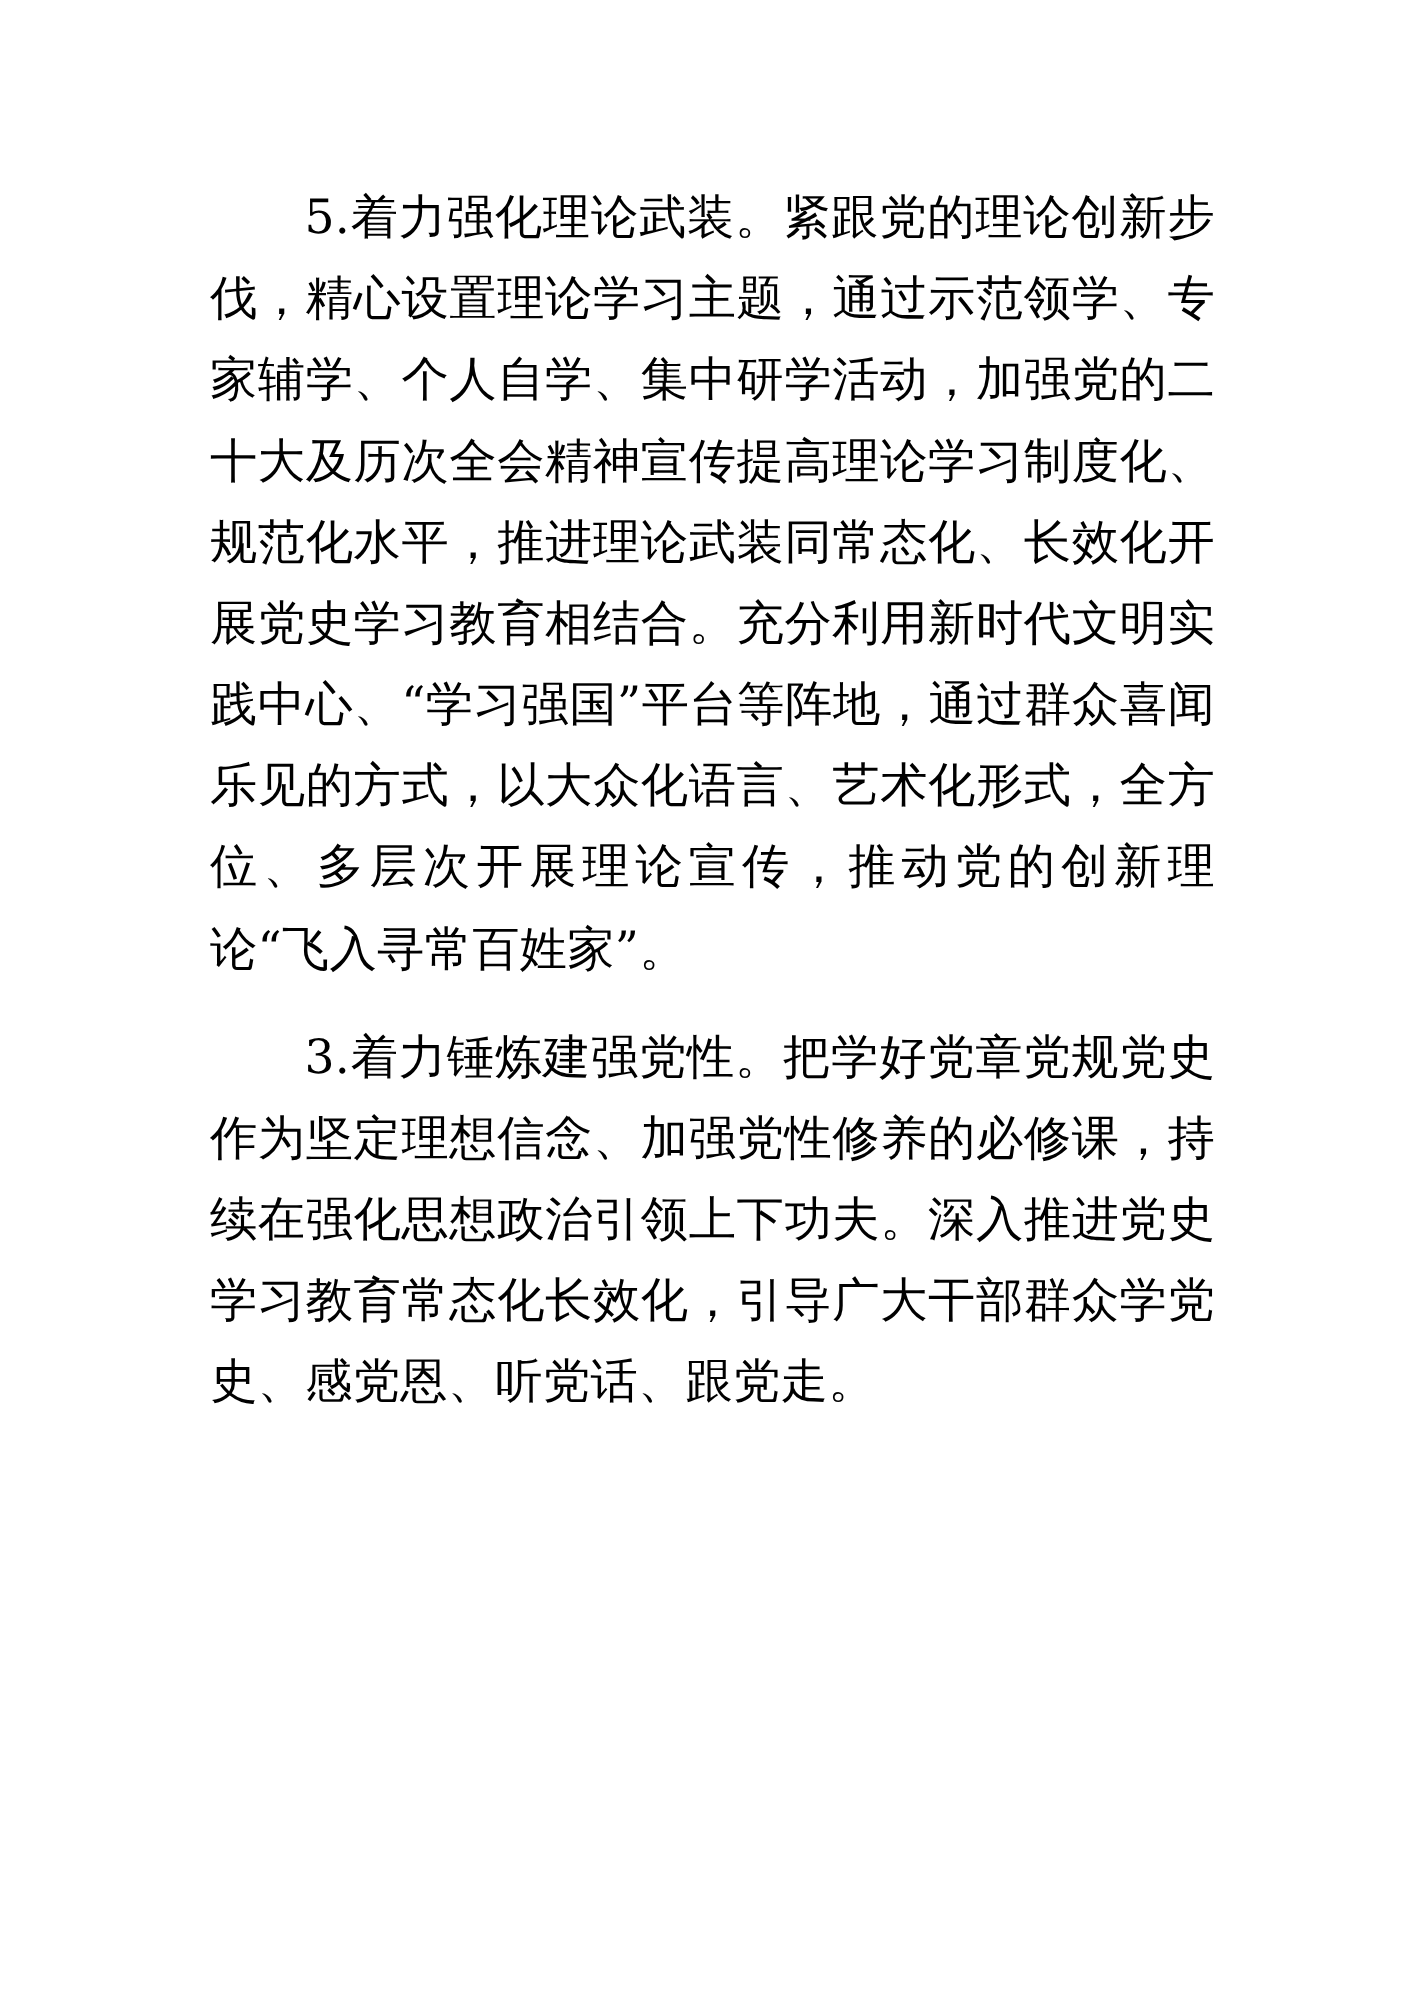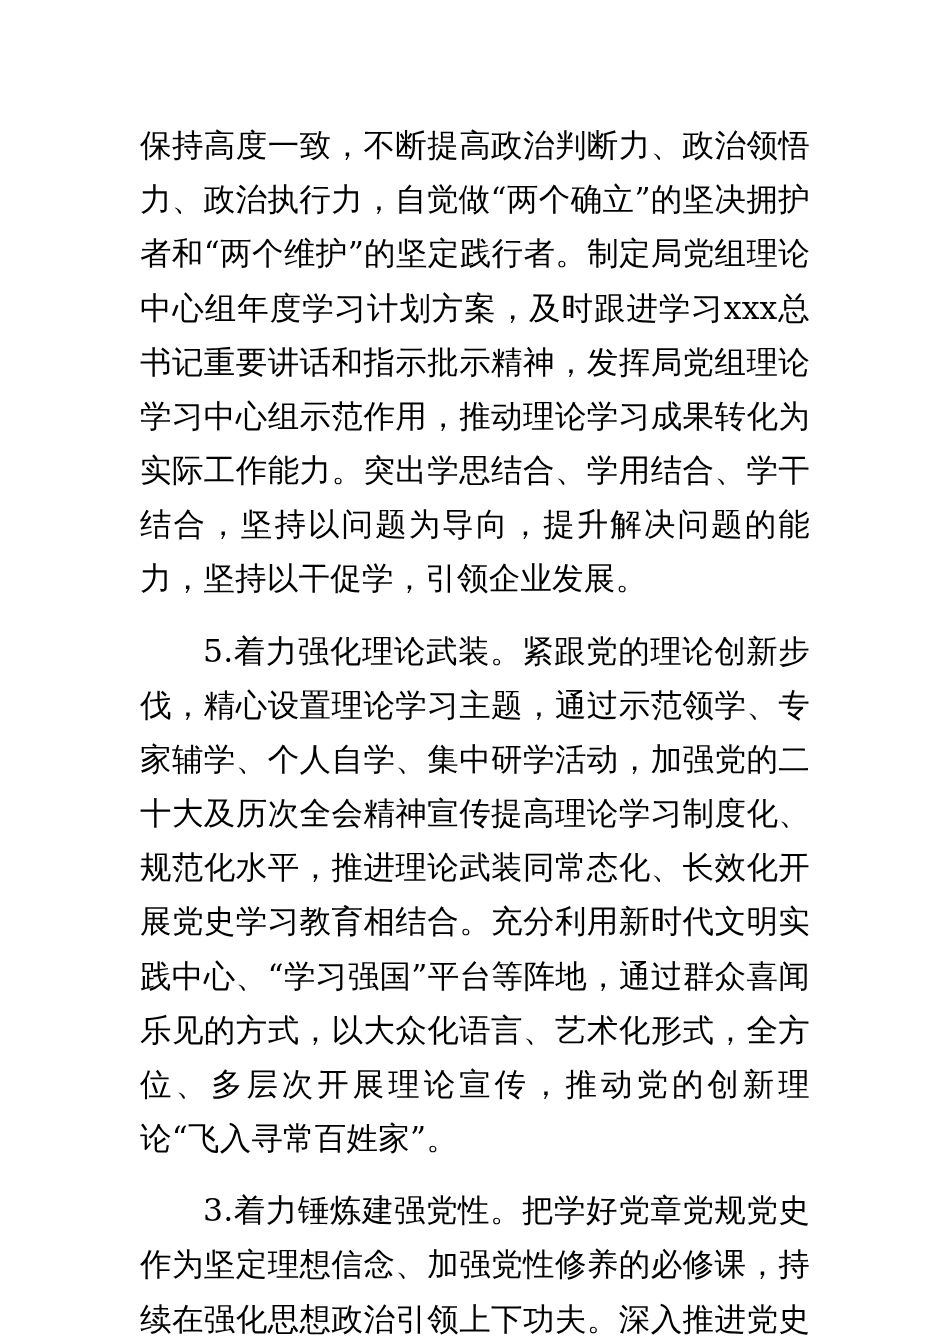--- a/index.html
+++ b/index.html
@@ -37,18 +37,17 @@
   }
   .para + .para {
     margin-top: 18px;
   }
 </style>
 </head>
 <body>
 
 <div class="page">
   <div class="doc-body">
-    <p class="para">保持高度一致，不断提高政治判断力、政治领悟力、政治执行力，自觉做“两个确立”的坚决拥护者和“两个维护”的坚定践行者。制定局党组理论中心组年度学习计划方案，及时跟进学习xxx总书记重要讲话和指示批示精神，发挥局党组理论学习中心组示范作用，推动理论学习成果转化为实际工作能力。突出学思结合、学用结合、学干结合，坚持以问题为导向，提升解决问题的能力，坚持以干促学，引领企业发展。</p>
     <p class="para indent">5.着力强化理论武装。紧跟党的理论创新步伐，精心设置理论学习主题，通过示范领学、专家辅学、个人自学、集中研学活动，加强党的二十大及历次全会精神宣传提高理论学习制度化、规范化水平，推进理论武装同常态化、长效化开展党史学习教育相结合。充分利用新时代文明实践中心、“学习强国”平台等阵地，通过群众喜闻乐见的方式，以大众化语言、艺术化形式，全方位、多层次开展理论宣传，推动党的创新理论“飞入寻常百姓家”。</p>
     <p class="para indent">3.着力锤炼建强党性。把学好党章党规党史作为坚定理想信念、加强党性修养的必修课，持续在强化思想政治引领上下功夫。深入推进党史学习教育常态化长效化，引导广大干部群众学党史、感党恩、听党话、跟党走。</p>
 
   </div>
 </div>
 
 </body></html>

